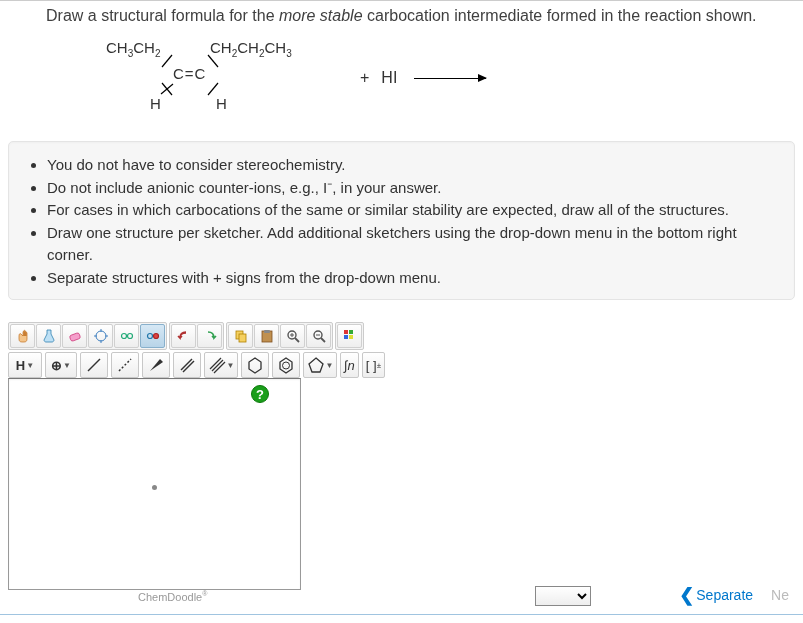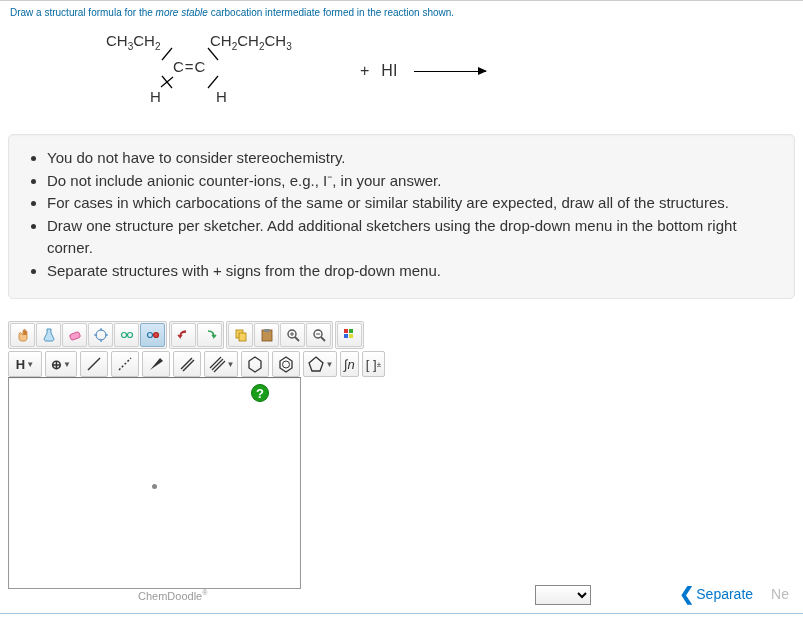--- a/index.html
+++ b/index.html
@@ -1,28 +1,28 @@
 <!DOCTYPE html>
 <html><head>
   <meta charset="utf-8">
   <style>
     * { box-sizing: border-box; margin: 0; padding: 0; }
     body { font-family: Arial, Helvetica, sans-serif; font-size: 14px; color: #333; background: #fff; width: 803px; }
     .container { padding: 6px 8px 8px 8px; border-top: 1px solid #ccc; border-bottom: 1px solid #a0c4e0; }
-    .question { font-size: 10px; color: #0369a1; margin-bottom: 14px; padding-left: 2px; }
+    .question { font-size: 16px; color: #404040; margin-bottom: 14px; padding-left: 2px; margin-left: 36px; }
     .question em { font-style: italic; }
     .reaction { display: flex; align-items: center; margin-bottom: 24px; padding-left: 80px; }
     .molecule { position: relative; width: 260px; height: 78px; font-family: Liberation Sans, sans-serif; font-size: 15px; }
     .mol-text { position: absolute; white-space: nowrap; }
     .sub { font-size: 10px; vertical-align: sub; }
     .plus { font-size: 16px; margin: 0 12px; }
     .hi { font-size: 16px; margin-right: 17px; }
     .arrow { width: 72px; height: 1px; background: #000; position: relative; }
     .arrow:after { content: ""; position: absolute; right: -1px; top: -4px; border-left: 9px solid #000; border-top: 4.5px solid transparent; border-bottom: 4.5px solid transparent; }
-    .hints-box { background: #f6f6f6; border: 1px solid #e4e4e4; border-radius: 5px; padding: 12px 16px 16px 16px; margin-bottom: 22px; box-shadow: 0 1px 2px rgba(0,0,0,0.03) inset; }
+    .hints-box { background: #f6f6f6; border: 1px solid #e4e4e4; border-radius: 5px; padding: 12px 16px 10px 16px; margin-bottom: 22px; box-shadow: 0 1px 2px rgba(0,0,0,0.03) inset; }
     .hints-box ul { list-style: disc; padding-left: 22px; }
     .hints-box li { font-size: 15px; line-height: 1.5; color: #333; }
     .sketcher { width: 470px; }
     .toolbar { display: flex; flex-wrap: wrap; gap: 2px; margin-bottom: 2px; }
     .trow { display: flex; gap: 1px; padding:1px; border:1px solid #ccc; border-radius:2px; background:#f4f4f4; }
     .tbtn { width: 25px; height: 24px; border: 1px solid #d0d0d0; border-radius: 2px; background: linear-gradient(#fff,#eee); display: flex; align-items: center; justify-content: center; font-size: 12px; cursor: pointer; color:#444; position:relative; }
     .tbtn svg { width: 16px; height: 16px; }
     .tbtn.sel { background: linear-gradient(#d6e8f5,#b8d4e8); border-color:#88b0cc;}
     .toolbar2 { display: flex; gap: 3px; margin-bottom: 0; align-items:center; }
     .canvas-wrap { border: 1px solid #999; border-top:1.5px solid #777; width: 293px; height: 212px; position: relative; background: #fff; box-shadow: inset 0 1px 2px rgba(0,0,0,0.06);}

